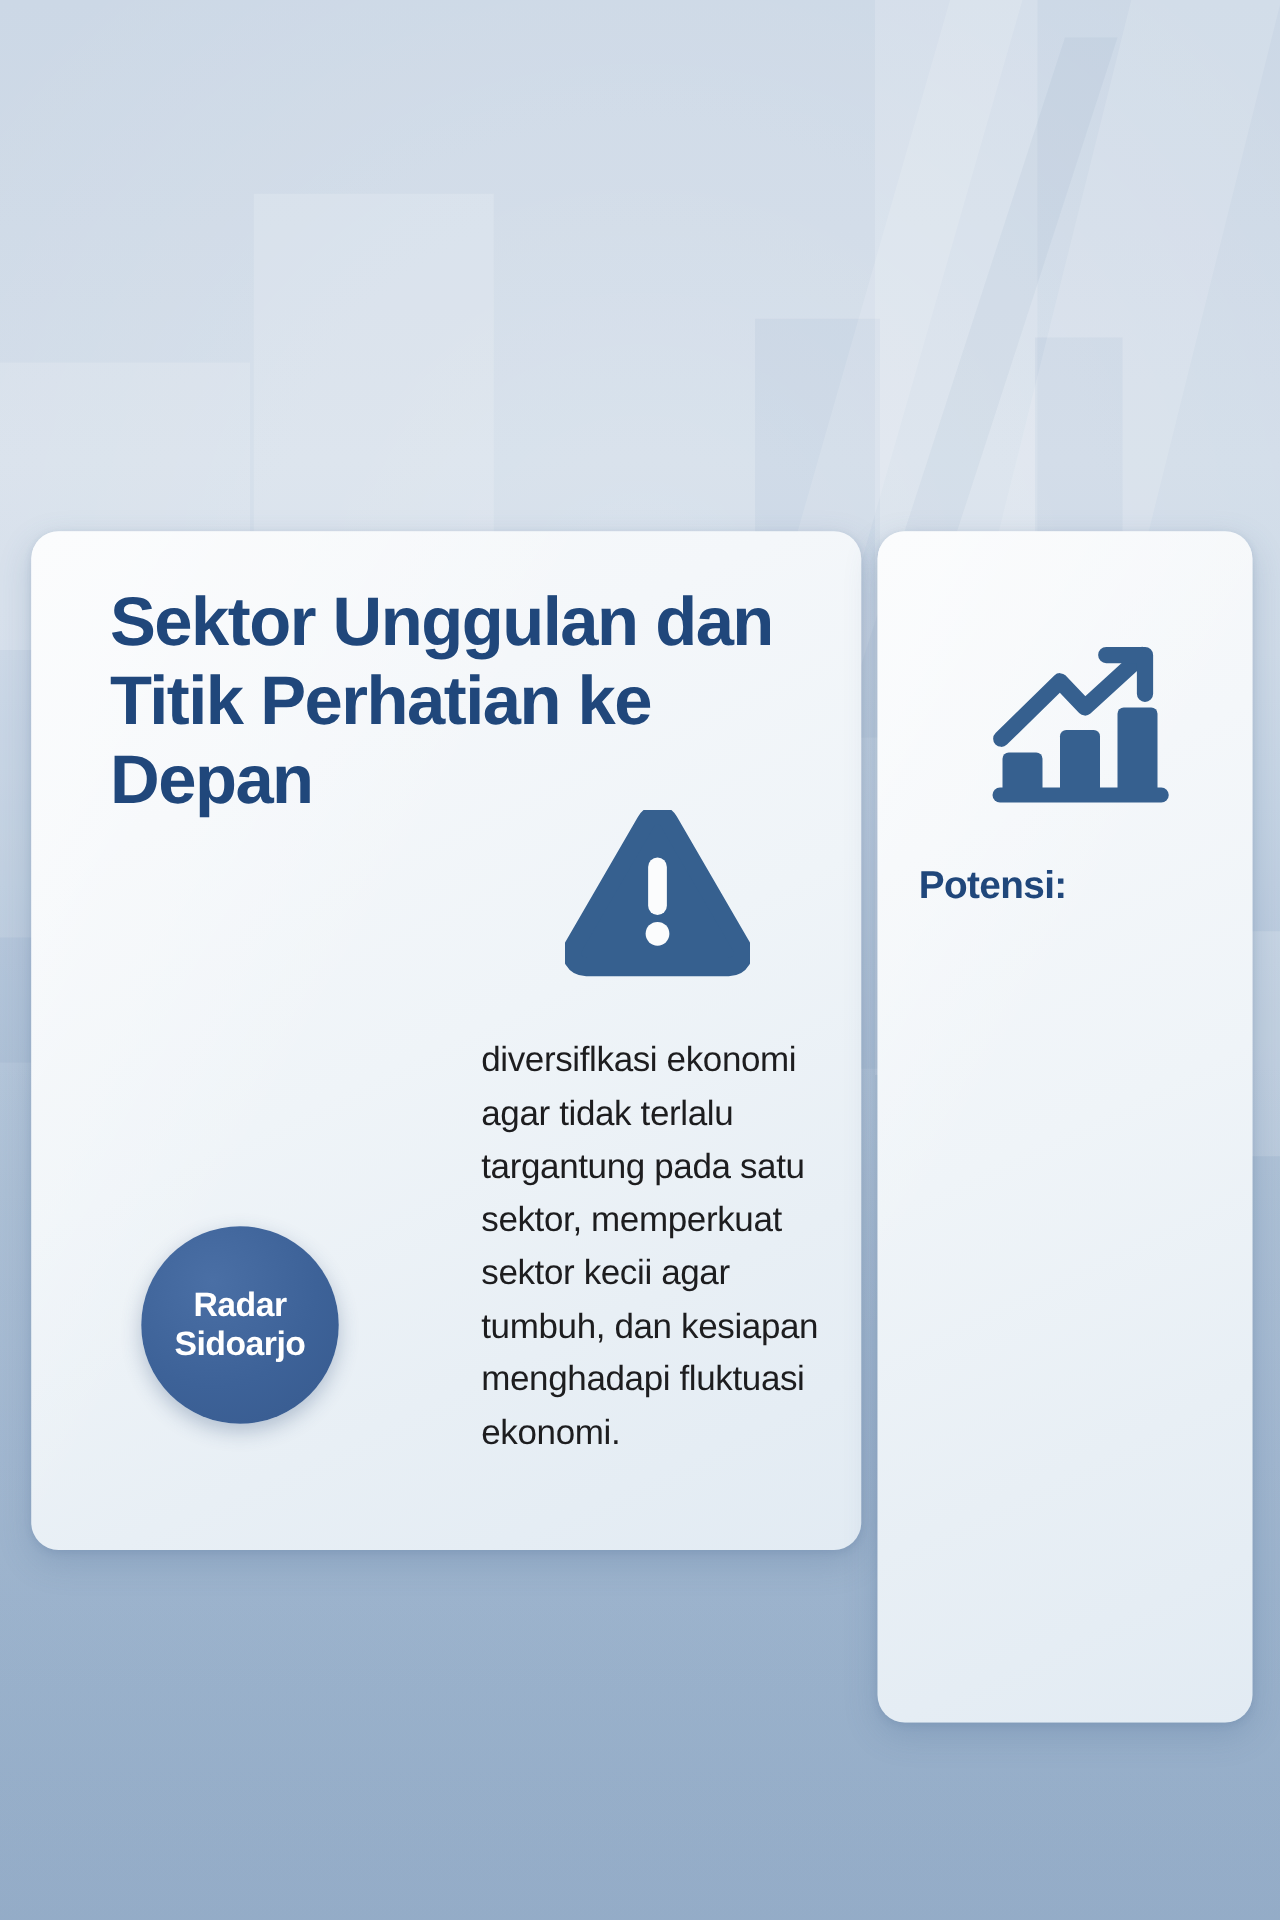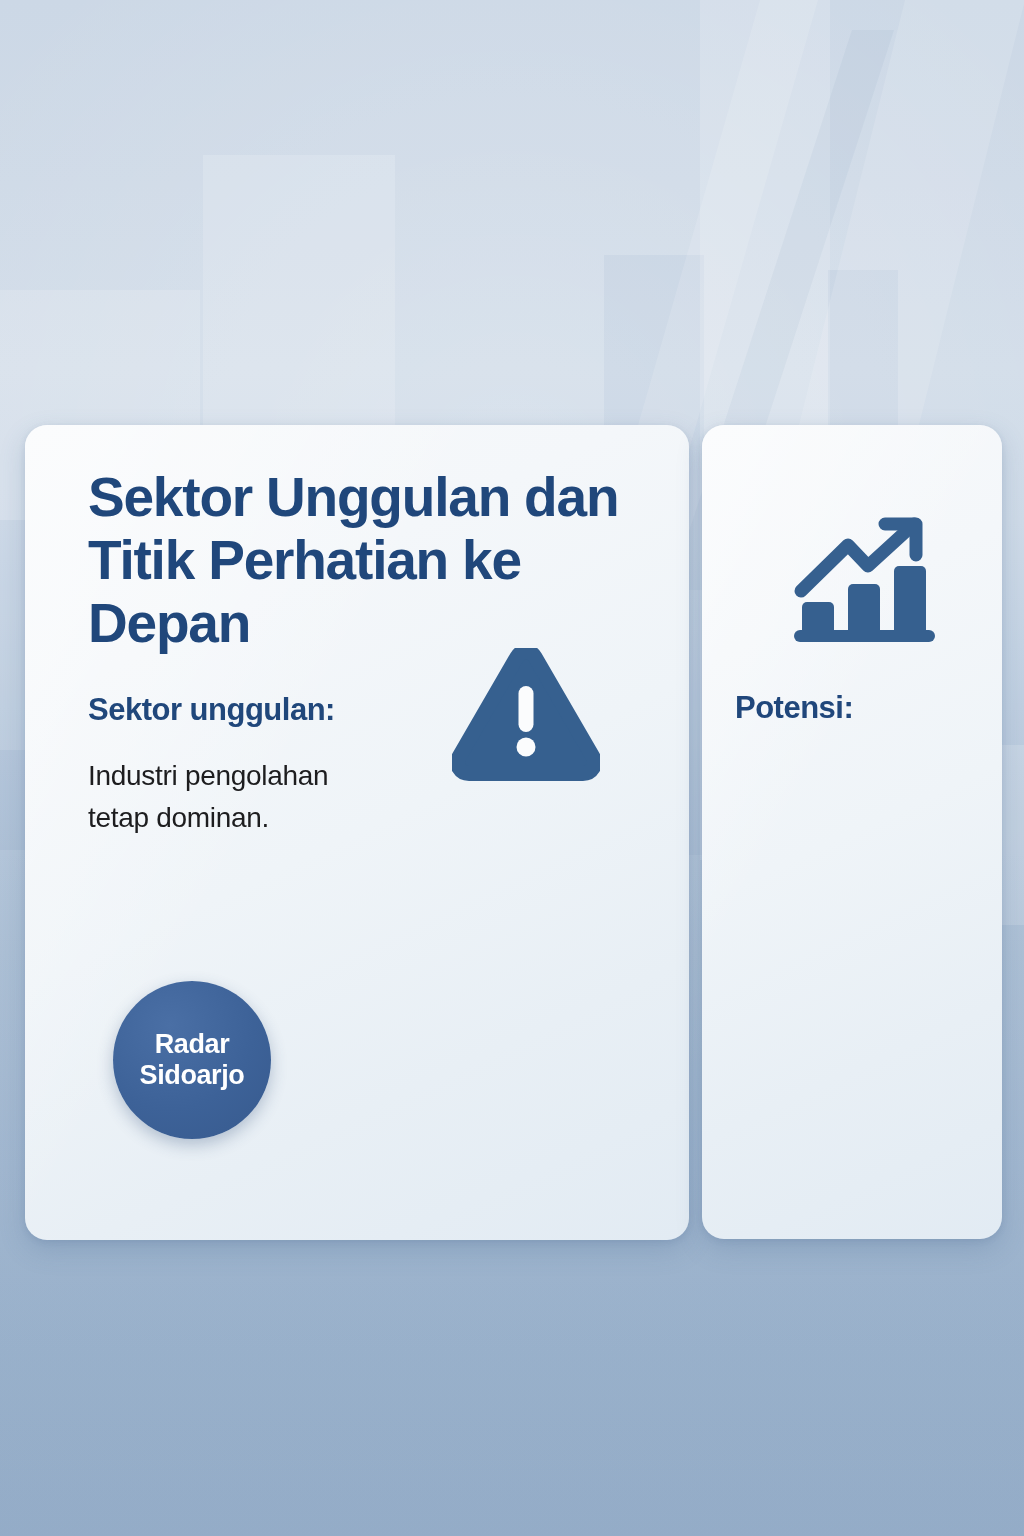--- a/index.html
+++ b/index.html
@@ -67,21 +67,21 @@
     overflow:hidden;
   }
   .card::after{
     content:"";
     position:absolute; inset:0;
     background:linear-gradient(120deg, rgba(255,255,255,.55) 0%, rgba(255,255,255,0) 42%);
     pointer-events:none;
   }
 
   #card-left  { left:25px;  top:425px; width:664px; height:815px; }
-  #card-right { left:702px; top:425px; width:300px; height:814px; }
+  #card-right { left:702px; top:425px; width:300px; height:953px; }
 
   .card-inner{ position:relative; z-index:2; width:100%; height:100%; }
 
   
   .title{
     position:absolute;
     left:63px; top:41px; width:560px;
     font-size:55px;
     font-weight:bold;
     line-height:1.145;
@@ -176,26 +176,23 @@
     <div class="diag d" style="left:852px; top:30px; width:42px;  height:560px; transform:skewX(-18deg);"></div>
     <div class="diag" style="left:905px; top:0px;  width:120px; height:430px; transform:skewX(-14deg);"></div>
   </div>
   <div class="vig"></div>
 </div>
 
 <div class="card" id="card-left">
   <div class="card-inner">
     <h1 class="title">Sektor Unggulan dan Titik Perhatian ke Depan</h1>
 
-    <div class="lcol">
-      <div class="sub">Sektor unggulan:</div>
-      <div class="body">Industri pengolahan tetap dominan.</div>
-    </div>
 
     <div class="rcol">
+      <div class="body">diversiflkasi ekonomi agar tidak terlalu targantung pada satu sektor, memperkuat sektor kecii agar tumbuh, dan kesiapan menghadapi fluktuasi ekonomi.</div>
     </div>
   </div>
 </div>
 
 <svg id="warning-icon" viewBox="0 0 148 134" aria-hidden="true">
   <path d="M65.0 9.0 C69.1 2.0 78.9 2.0 83.0 9.0
            L141.0 109.0 C145.3 116.4 140.0 125.5 131.0 125.5
            L17.0 125.5 C8.0 125.5 2.7 116.4 7.0 109.0 Z" fill="#36608f" stroke="#36608f" stroke-width="15" stroke-linejoin="round"></path>
   <rect x="66.5" y="38" width="15" height="46" rx="7.5" fill="#fbfcfd"></rect>
   <circle cx="74" cy="99" r="9.5" fill="#fbfcfd"></circle>

